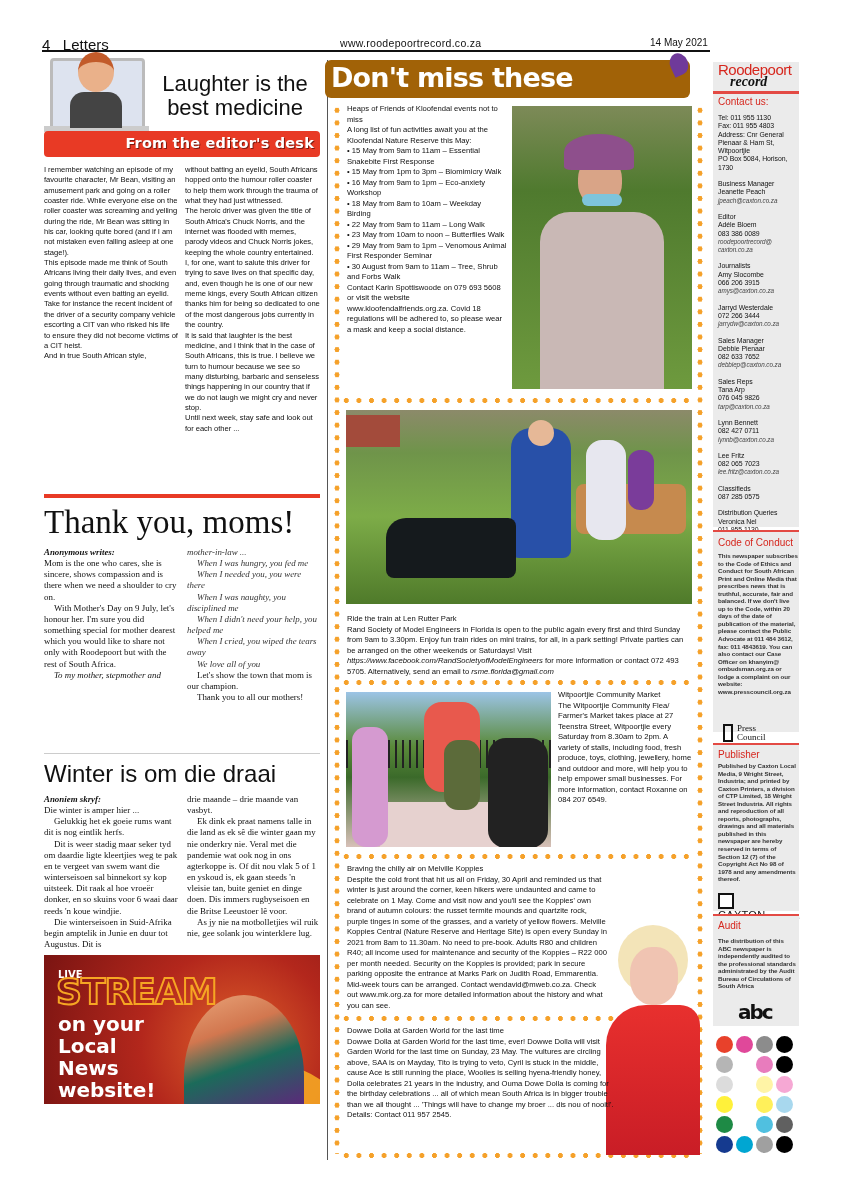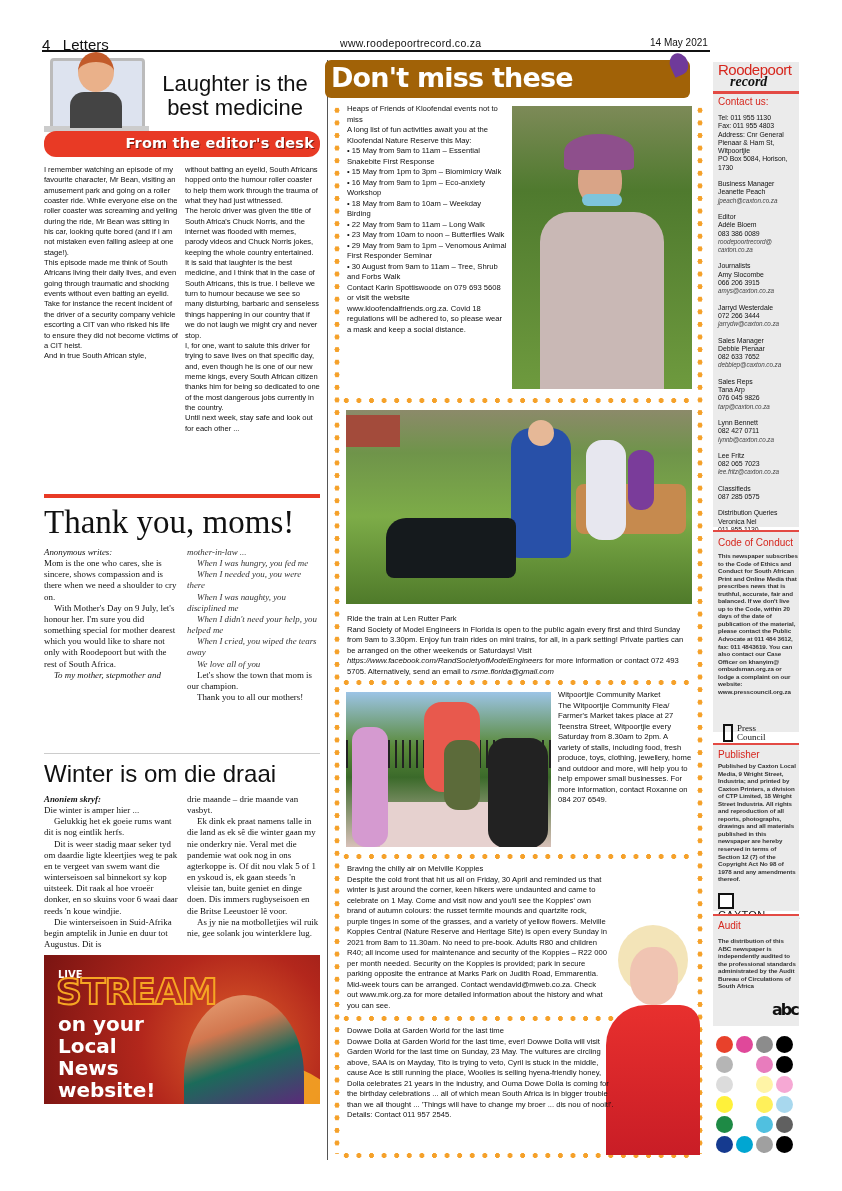--- a/index.html
+++ b/index.html
@@ -6,21 +6,21 @@
   body{width:842px;height:1191px;background:#fff;position:relative;overflow:hidden;font-family:"Liberation Sans",sans-serif;color:#111}
   .abs{position:absolute}
   .serif{font-family:"Liberation Serif",serif}
   
   #hdr-line{left:42px;top:50px;width:668px;height:1.5px;background:#111}
   #hdr-pg{left:42px;top:36px;font-size:15px}
   #hdr-url{left:340px;top:37px;font-size:10.5px;letter-spacing:.3px}
   #hdr-date{left:650px;top:37px;font-size:10px}
   
   .edtitle{left:150px;top:72px;width:170px;text-align:center;font-size:22px;line-height:24px}
-  .edbar{left:44px;top:131px;width:276px;height:26px;background:#e83a25;border-radius:12px}
+  .edbar{left:44px;top:131px;width:276px;height:26px;background:#e83a25;border-radius:4px}
   .edbar span{position:absolute;right:6px;top:4px;color:#fff;font-weight:bold;font-size:14.5px;font-family:"DejaVu Sans",sans-serif;letter-spacing:.2px;text-shadow:1px 1px 0 #7a1b10}
   .laptop{left:50px;top:58px;width:95px;height:72px;border:3px solid #bbb;border-radius:4px;background:#dde3ef}
   .laptop-base{left:44px;top:126px;width:105px;height:6px;background:#ccc}
   .face{left:78px;top:52px;width:36px;height:40px;background:#eab18a;border-radius:50%;border-top:10px solid #c25b2a}
   .shirt{left:70px;top:92px;width:52px;height:36px;background:#444;border-radius:14px 14px 0 0}
   .body-txt{font-size:7.6px;line-height:10.35px;letter-spacing:-.05px}
   #ed-c1{left:44px;top:165px;width:134px}
   #ed-c2{left:185px;top:165px;width:135px}
   .divl{left:44px;top:494px;width:276px;height:4px;background:#e83a25}
   .moms-title{left:44px;top:504px;font-size:33px;font-family:"Liberation Serif",serif;line-height:36px}
@@ -93,21 +93,21 @@
   .side-t{font-size:6.9px;line-height:8.3px;letter-spacing:-.05px}
   .side-t .e{font-style:italic;color:#444;font-size:6.3px}
   .sblk{margin-bottom:8px}
   .brand{left:718px;top:62px;font-size:15px;color:#d6261d;line-height:15px;letter-spacing:-.5px}
   .brand2{left:730px;top:74px;font-size:14px;font-weight:bold;font-style:italic;font-family:"Liberation Serif",serif}
   .pressc{left:733px;top:724px;font-family:"Liberation Serif",serif;font-size:9px;line-height:9px}
   .pressc .box{position:absolute;left:-10px;top:0;width:10px;height:18px;border:2px solid #111}
   .caxlogo{left:718px;top:893px;width:16px;height:16px;border:2px solid #111;background:#fff}
   .caxtxt{left:718px;top:909px;font-size:11px;letter-spacing:.3px}
   .caxtxt small{font-size:5.5px;color:#888}
-  .abc{left:772px;top:1000px;font-size:16px;font-weight:bold;letter-spacing:-2px;font-family:"DejaVu Sans",sans-serif}
+  .abc{left:738px;top:1000px;font-size:20px;font-weight:bold;letter-spacing:-2px;font-family:"DejaVu Sans",sans-serif}
   .swatch{position:absolute;width:17px;height:17px;border-radius:50%}
 </style>
 </head>
 <body>
 
 <div class="abs" id="hdr-pg"><span>4</span>&nbsp;&nbsp;&nbsp;<span>Letters</span></div>
 <div class="abs" id="hdr-url">www.roodepoortrecord.co.za</div>
 <div class="abs" id="hdr-date">14 May 2021</div>
 <div class="abs" id="hdr-line"></div>
 
@@ -125,29 +125,29 @@
 
 <div class="abs body-txt" id="ed-c1">
   <p>I remember watching an episode of my favourite character, Mr Bean, visiting an amusement park and going on a roller coaster ride. While everyone else on the roller coaster was screaming and yelling during the ride, Mr Bean was sitting in his car, looking quite bored (and if I am not mistaken even falling asleep at one stage!).</p>
   <p>This episode made me think of South Africans living their daily lives, and even going through traumatic and shocking events without even batting an eyelid.</p>
   <p>Take for instance the recent incident of the driver of a security company vehicle escorting a CIT van who risked his life to ensure they did not become victims of a CIT heist.</p>
   <p>And in true South African style,</p>
 </div>
 <div class="abs body-txt" id="ed-c2">
   <p>without batting an eyelid, South Africans hopped onto the humour roller coaster to help them work through the trauma of what they had just witnessed.</p>
   <p>The heroic driver was given the title of South Africa's Chuck Norris, and the internet was flooded with memes, parody videos and Chuck Norris jokes, keeping the whole country entertained.</p>
+  <p>I, for one, want to salute this driver for trying to save lives on that specific day, and, even though he is one of our new meme kings, every South African citizen thanks him for being so dedicated to one of the most dangerous jobs currently in the country.</p>
   <p>It is said that laughter is the best medicine, and I think that in the case of South Africans, this is true. I believe we turn to humour because we see so many disturbing, barbaric and senseless things happening in our country that if we do not laugh we might cry and never stop.</p>
-  <p>I, for one, want to salute this driver for trying to save lives on that specific day, and, even though he is one of our new meme kings, every South African citizen thanks him for being so dedicated to one of the most dangerous jobs currently in the country.</p>
   <p>Until next week, stay safe and look out for each other ...</p>
 </div>
 <div class="abs divl"></div>
 
 <div class="abs moms-title">Thank you, moms!</div>
 <div class="abs moms-txt" id="moms-c1">
-  <p class="it" style="font-weight:normal">Anonymous writes:</p>
+  <p class="it" style="font-weight:bold">Anonymous writes:</p>
   <p>Mom is the one who cares, she is sincere, shows compassion and is there when we need a shoulder to cry on.</p>
   <p class="ind">With Mother's Day on 9 July, let's honour her. I'm sure you did something special for mother dearest which you would like to share not only with Roodepoort but with the rest of South Africa.</p>
   <p class="ind it">To my mother, stepmother and</p>
 </div>
 <div class="abs moms-txt" id="moms-c2">
   <p class="it" style="color:#333">mother-in-law ...</p>
   <p class="it ind" style="color:#333">When I was hungry, you fed me</p>
   <p class="it ind" style="color:#333">When I needed you, you were there</p>
   <p class="it ind" style="color:#333">When I was naughty, you disciplined me</p>
   <p class="it ind" style="color:#333">When I didn't need your help, you helped me</p>

